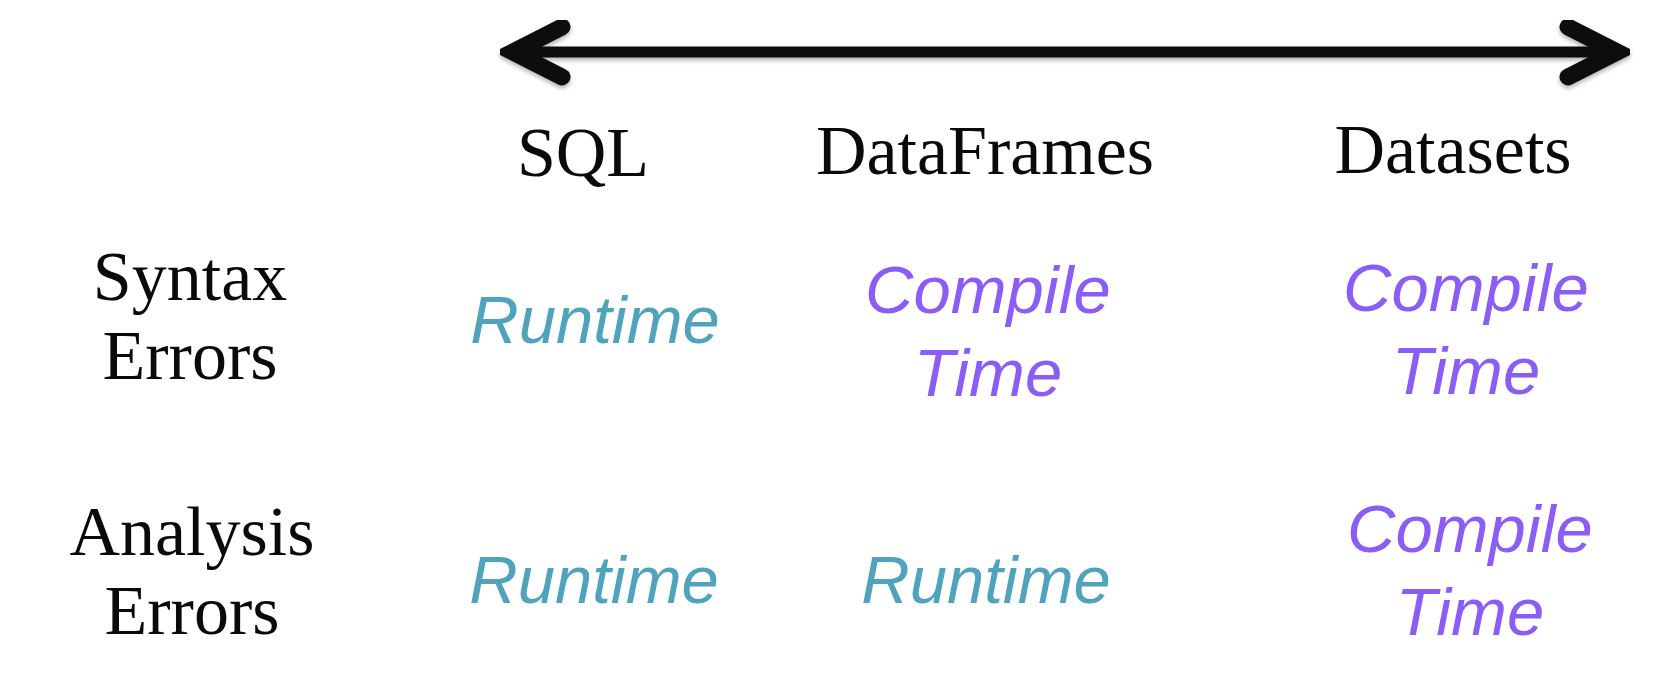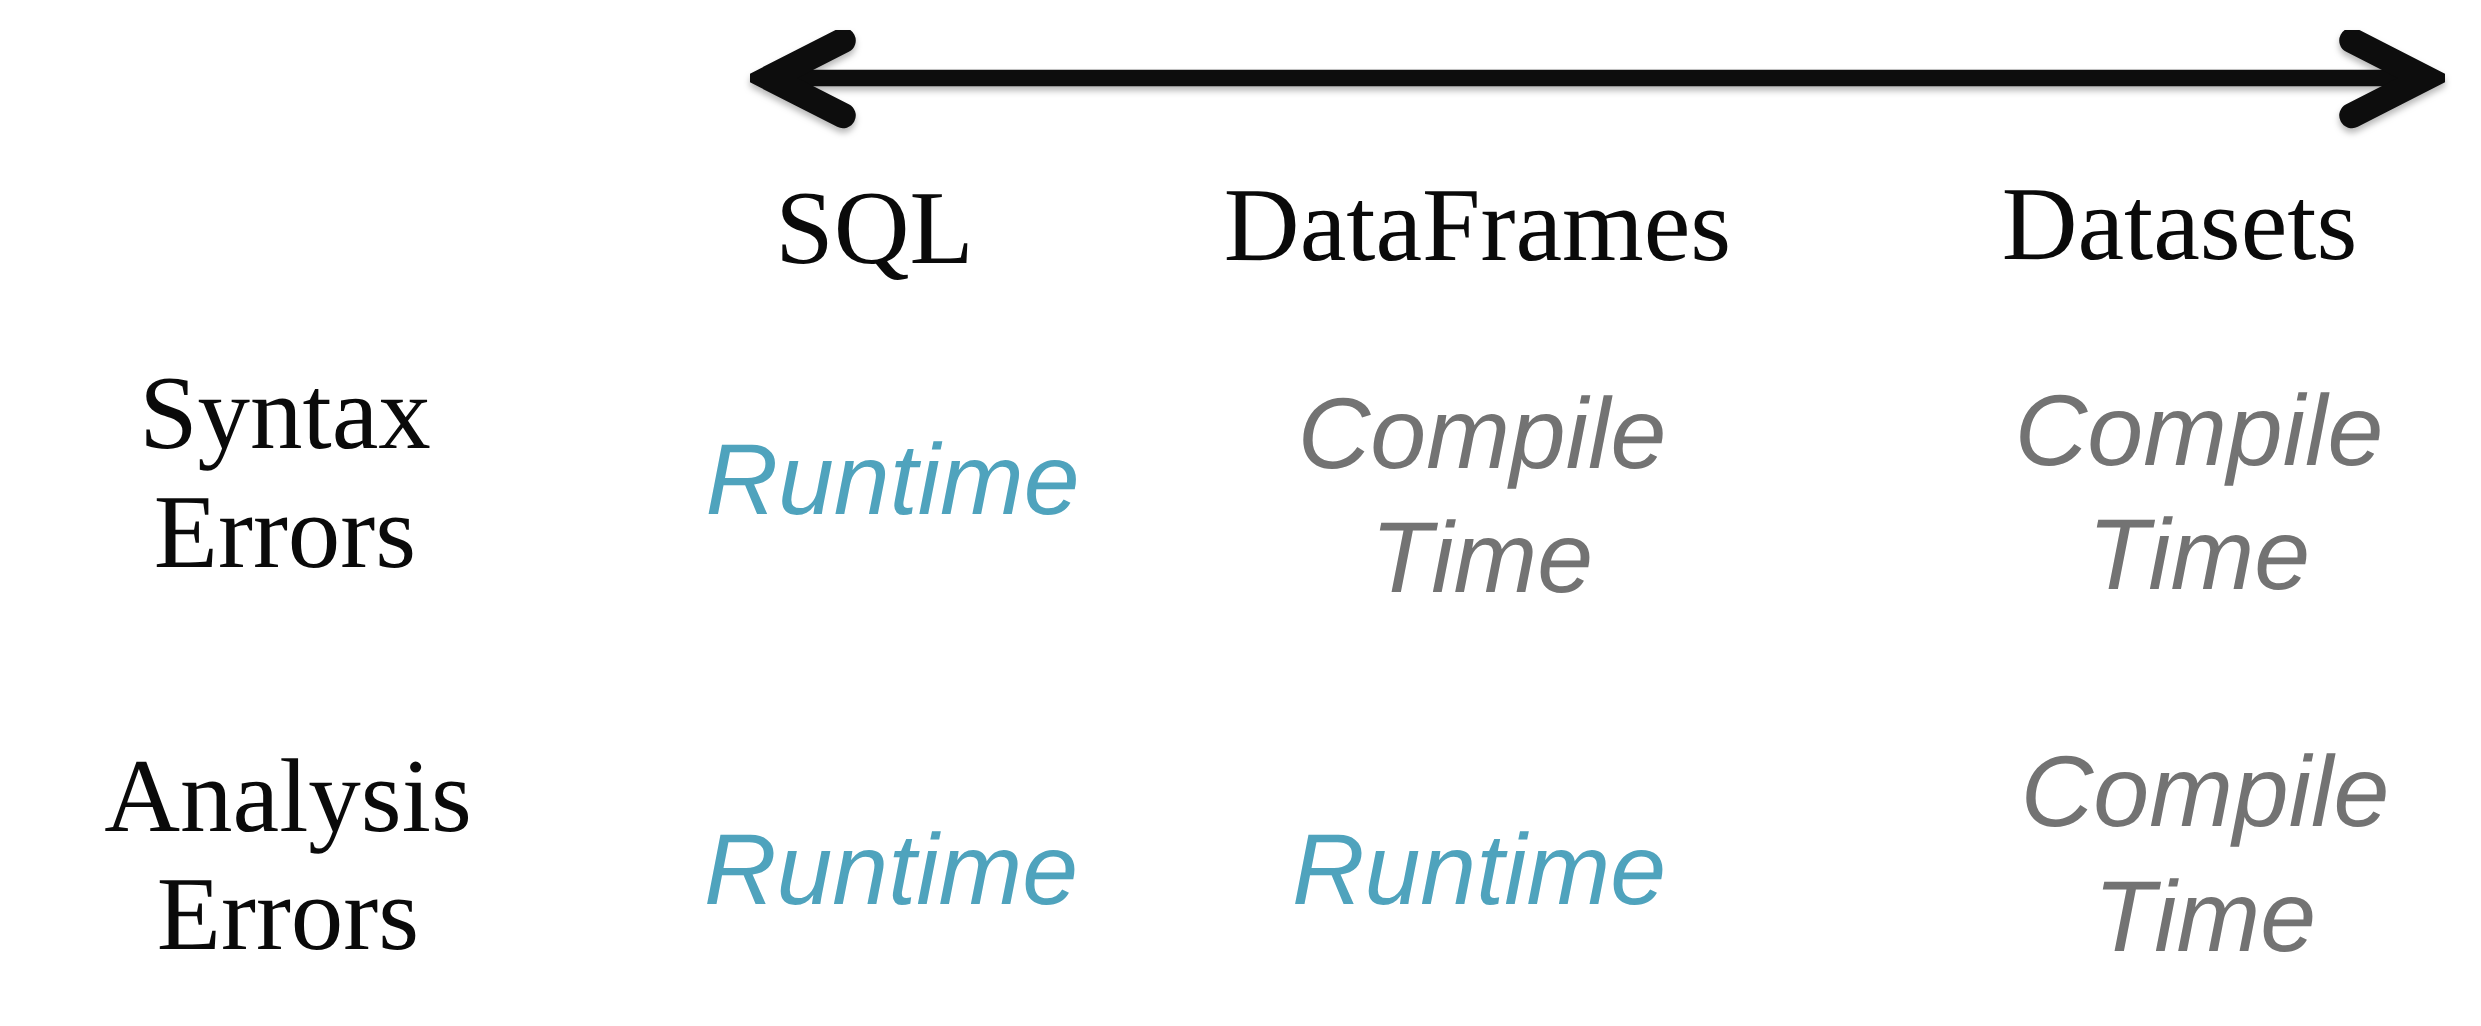--- a/index.html
+++ b/index.html
@@ -31,21 +31,21 @@
     color: #0a0a0a;
   }
   .cell {
     font-family: "Liberation Sans", "DejaVu Sans", sans-serif;
     font-size: 67px;
     line-height: 1.24;
     font-weight: 400;
     font-style: italic;
   }
   .runtime { color: #4fa3bd; }
-  .compile { color: #737373; }
+  .compile { color: #8b5cf6; }
   .arrow-svg {
     position: absolute;
     left: 500px;
     top: 20px;
     width: 1130px;
     height: 66px;
     filter: drop-shadow(0px 3px 2px rgba(0,0,0,0.28));
   }
   .arrow-svg path, .arrow-svg line {
     stroke: #0d0d0d;

